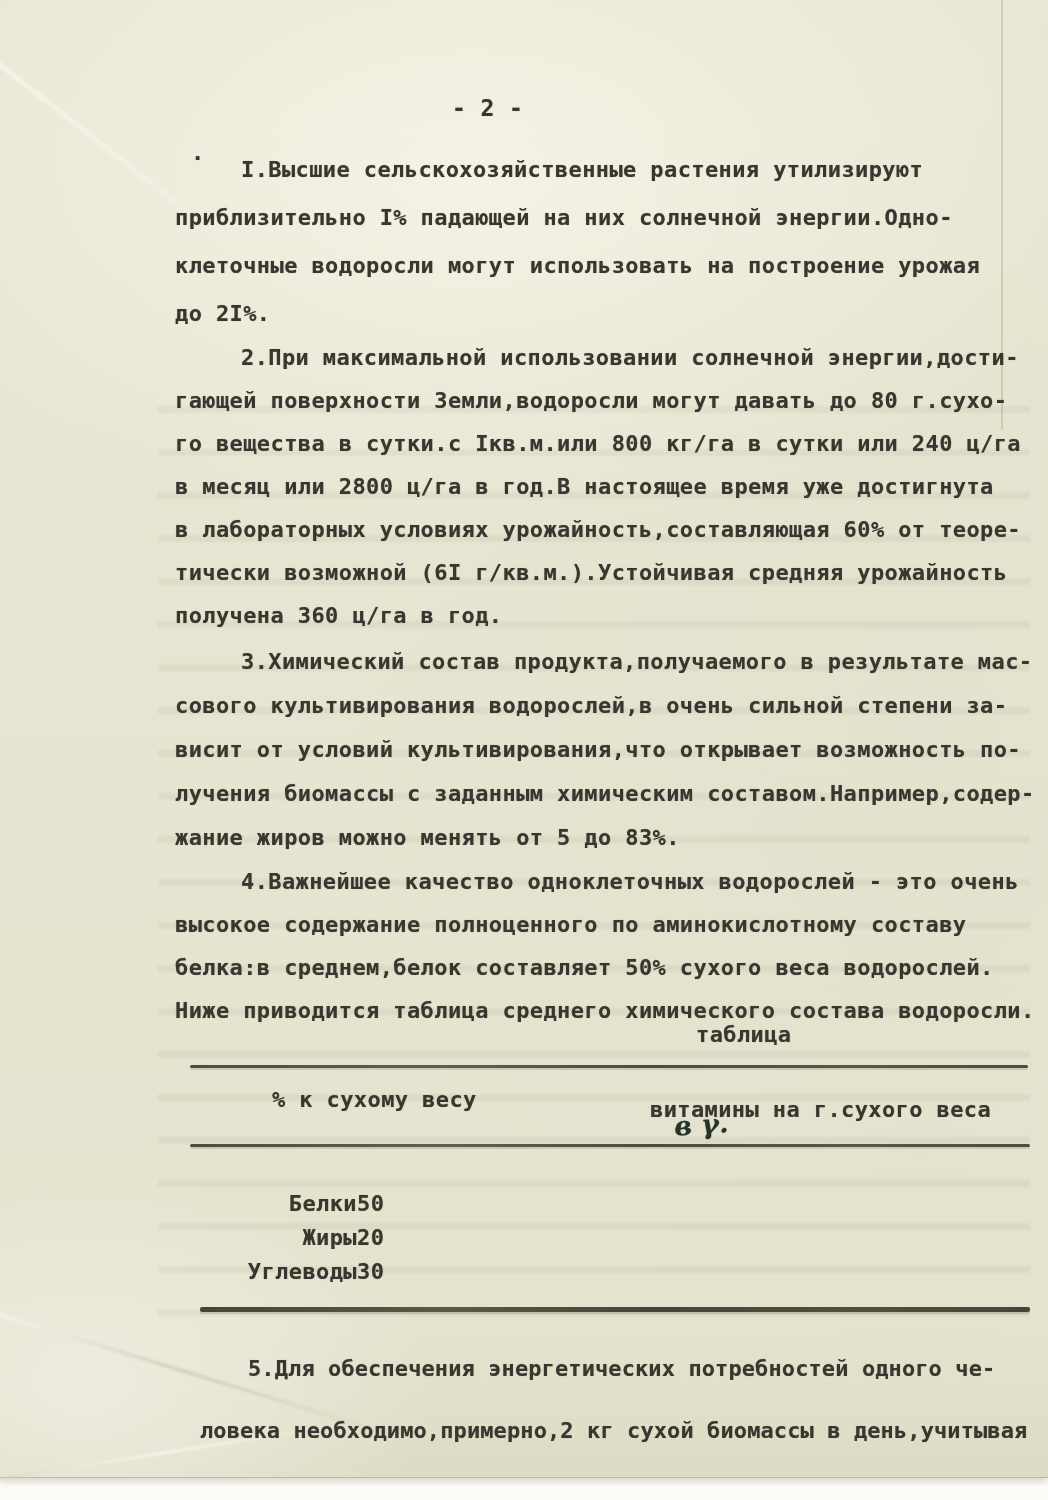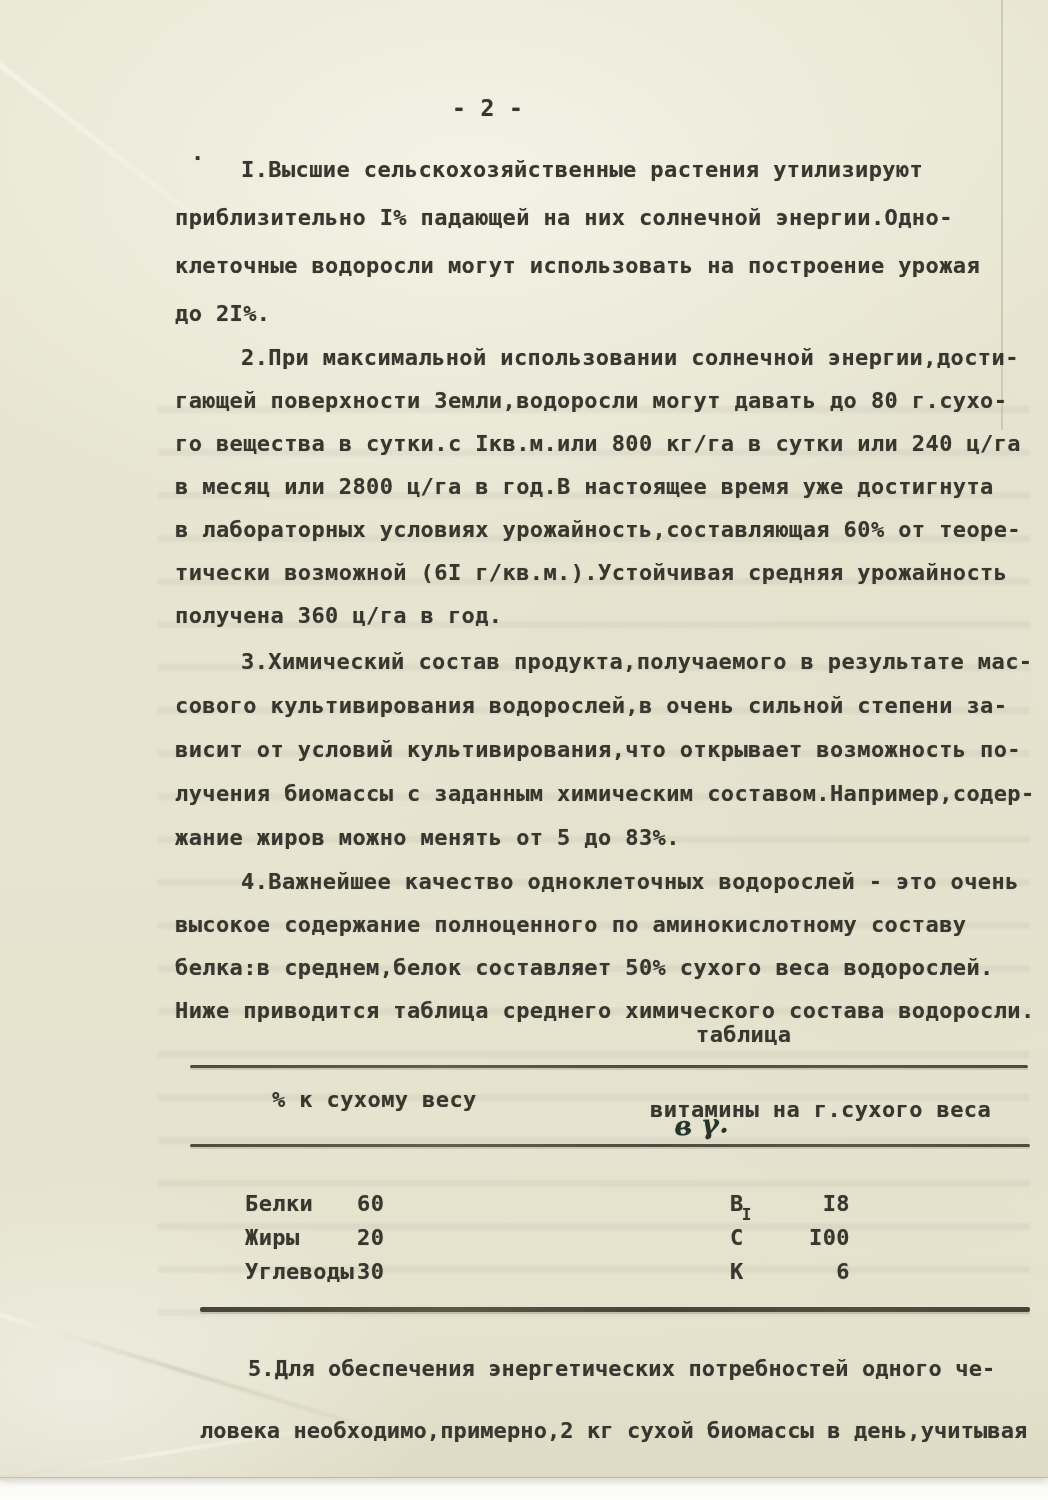--- a/index.html
+++ b/index.html
@@ -75,21 +75,21 @@
   .col-header-right{position:absolute;left:650px;top:1097px;}
   .handwritten{
     position:absolute;left:674px;top:1109px;
     font-family:"DejaVu Serif", serif;font-style:italic;font-weight:bold;
     font-size:27px;color:#27342b;transform:rotate(-4deg);
     text-shadow:0 0 1px rgba(39,52,43,0.4);white-space:pre;
   }
   .comp-rows{position:absolute;left:245px;top:1189px;}
   .vit-rows{position:absolute;left:730px;top:1189px;}
   .t-row{display:flex;height:34px;line-height:30px;}
-  .comp-name{display:inline-block;width:112px;}
+  .comp-name{display:inline-block;width:112px;text-align:right;}
   .vit-name{display:inline-block;width:50px;}
   .vit-val{display:inline-block;width:70px;text-align:right;}
   sub.vit-sub{font-size:16px;line-height:0;position:relative;top:4px;left:-2px;}
 </style>
 </head>
 <body>
 
 <div class="page">
 
   <div class="bleed"></div>
@@ -139,46 +139,32 @@
 
   <div class="typed col-header-left">% к сухому весу</div>
   <div class="typed col-header-right">витамины на г.сухого веса</div>
   <div class="handwritten">в γ.</div>
 
   <div class="rule rule-mid"></div>
 
   <div class="comp-rows">
     <div class="t-row typed">
       <span class="comp-name">Белки</span>
-      <span>60</span>
+      <span>50</span>
     </div>
     <div class="t-row typed">
       <span class="comp-name">Жиры</span>
       <span>20</span>
     </div>
     <div class="t-row typed">
       <span class="comp-name">Углеводы</span>
       <span>30</span>
     </div>
   </div>
 
-  <div class="vit-rows">
-    <div class="t-row typed">
-      <span class="vit-name"><span>B</span><sub class="vit-sub">I</sub></span>
-      <span class="vit-val">I8</span>
-    </div>
-    <div class="t-row typed">
-      <span class="vit-name"><span>C</span><sub class="vit-sub"></sub></span>
-      <span class="vit-val">I00</span>
-    </div>
-    <div class="t-row typed">
-      <span class="vit-name"><span>К</span><sub class="vit-sub"></sub></span>
-      <span class="vit-val">6</span>
-    </div>
-  </div>
 
   <div class="rule rule-bottom"></div>
 
   <div class="para p5">
     <span class="typed line indent-sm">5.Для обеспечения энергетических потребностей одного че-</span>
     <span class="typed line">ловека необходимо,примерно,2 кг сухой биомассы в день,учитывая</span>
   </div>
 
 </div>
 

